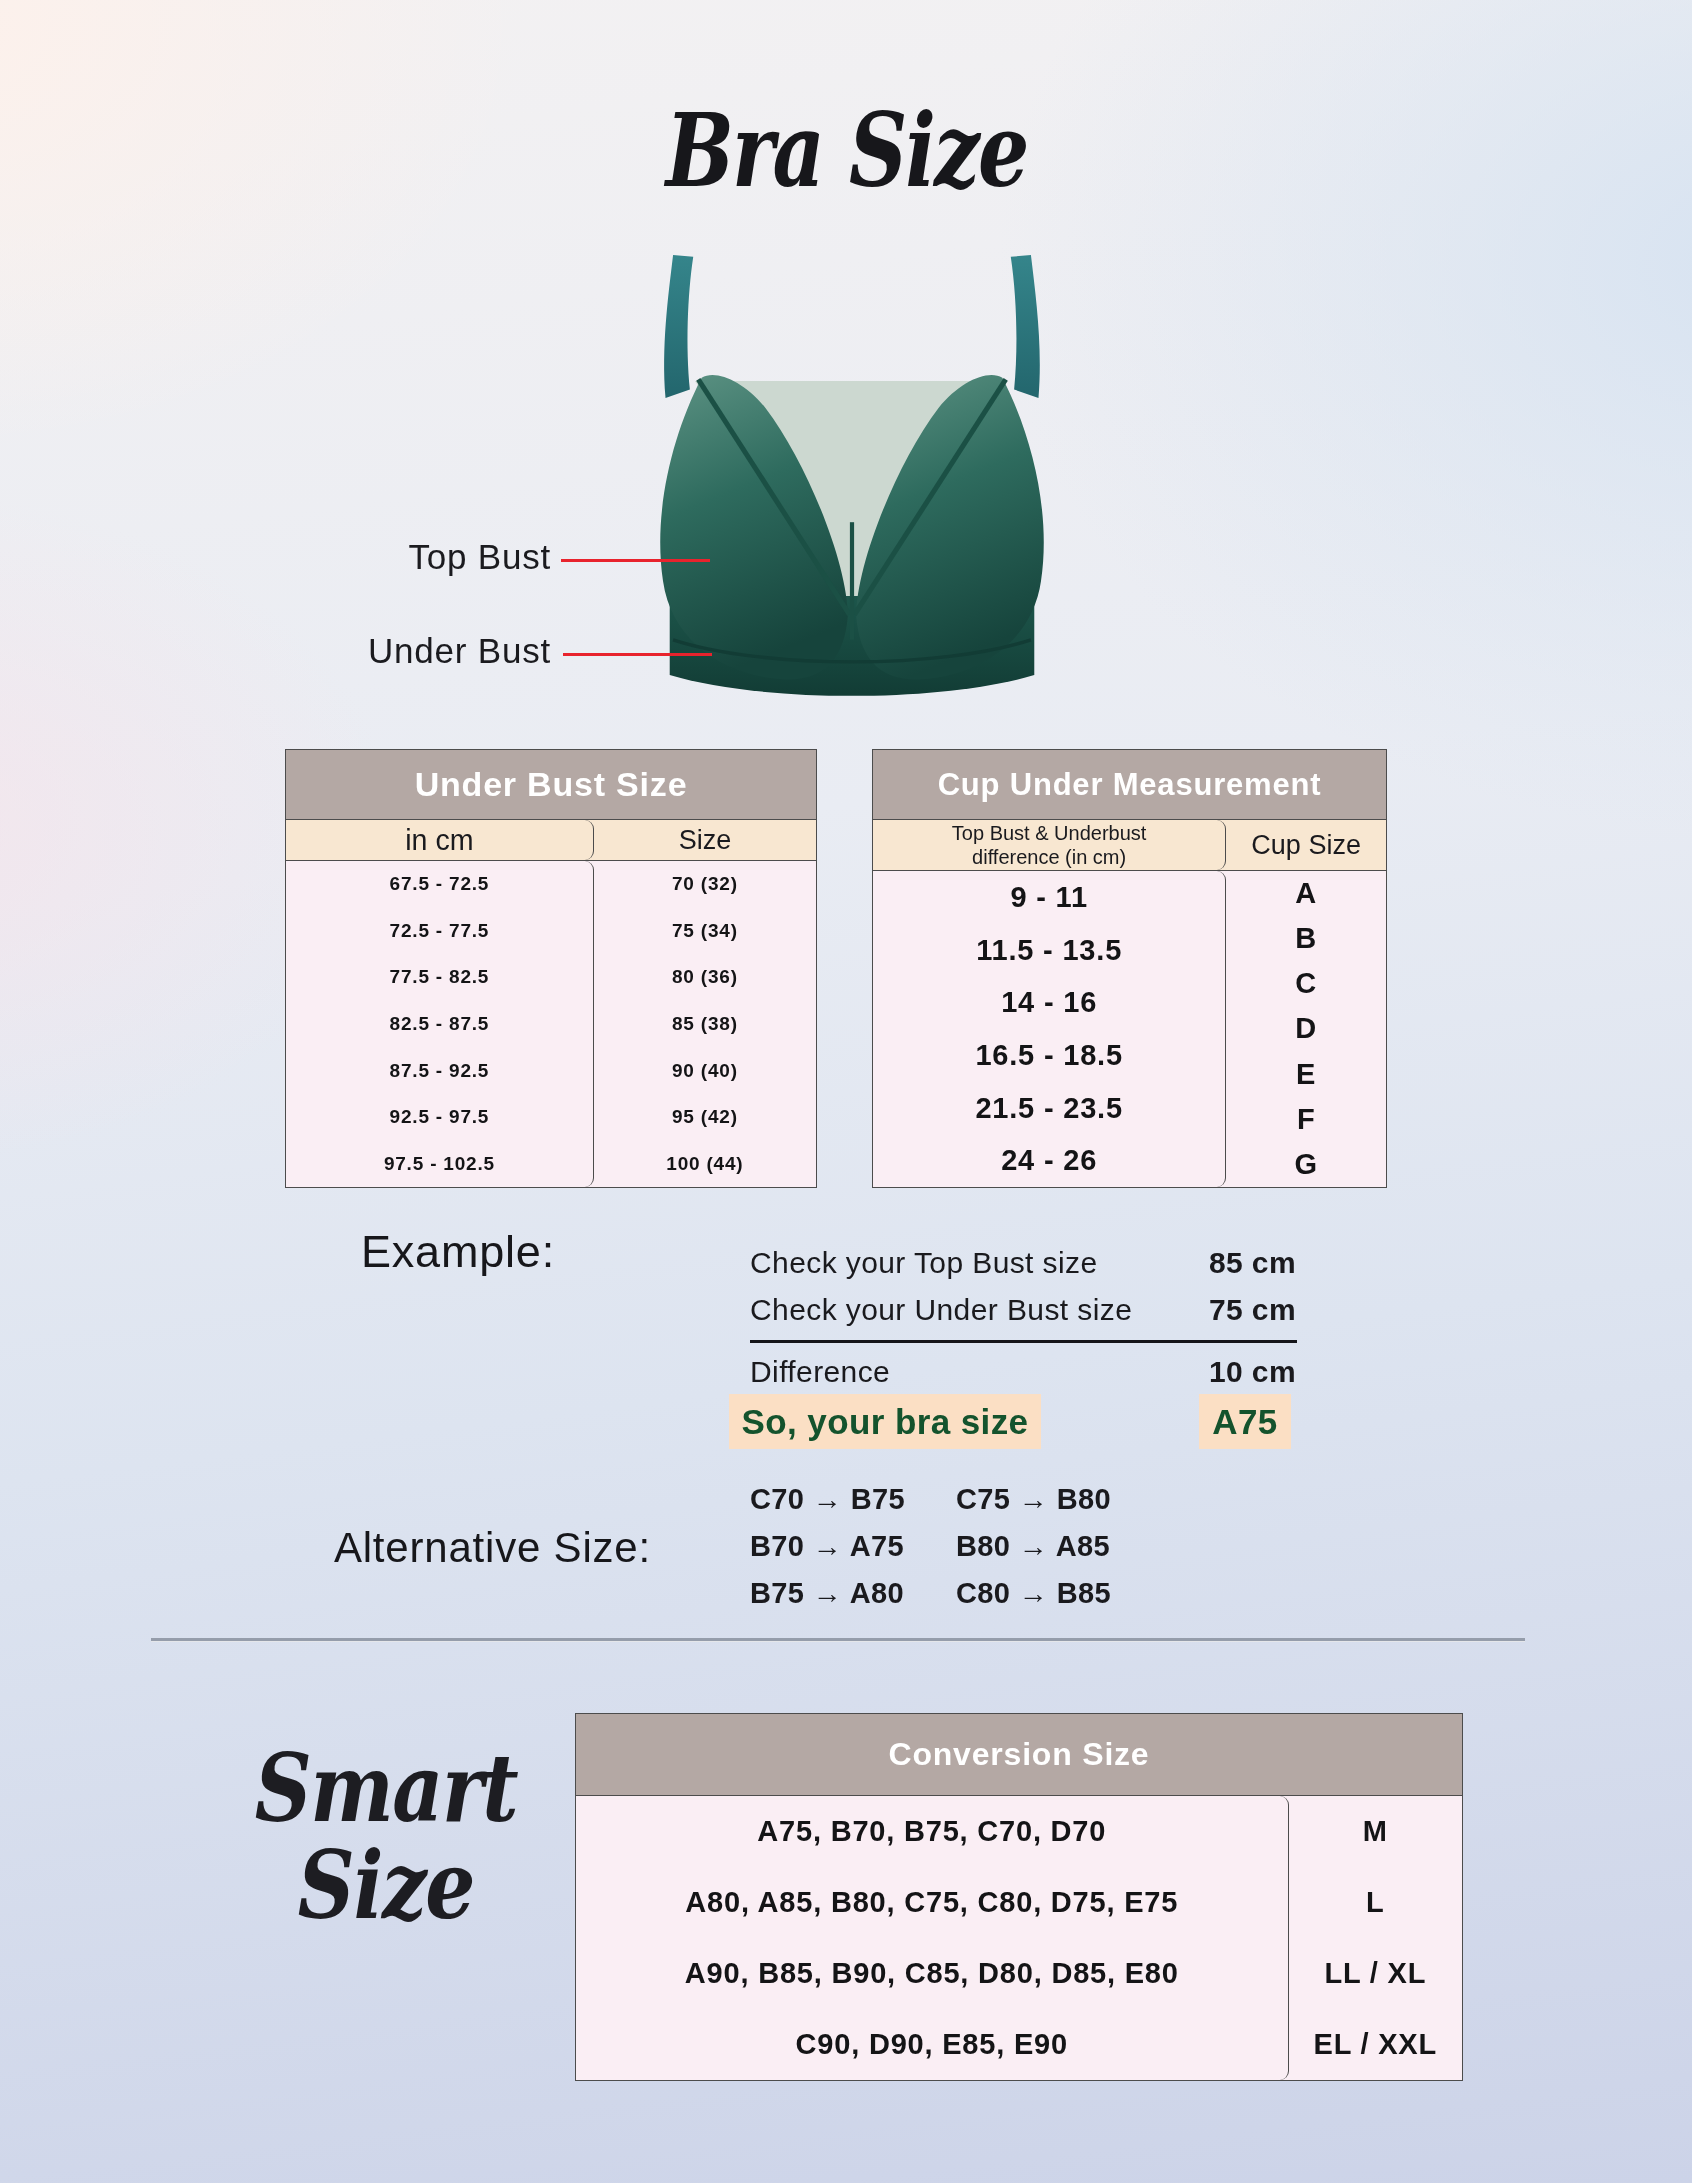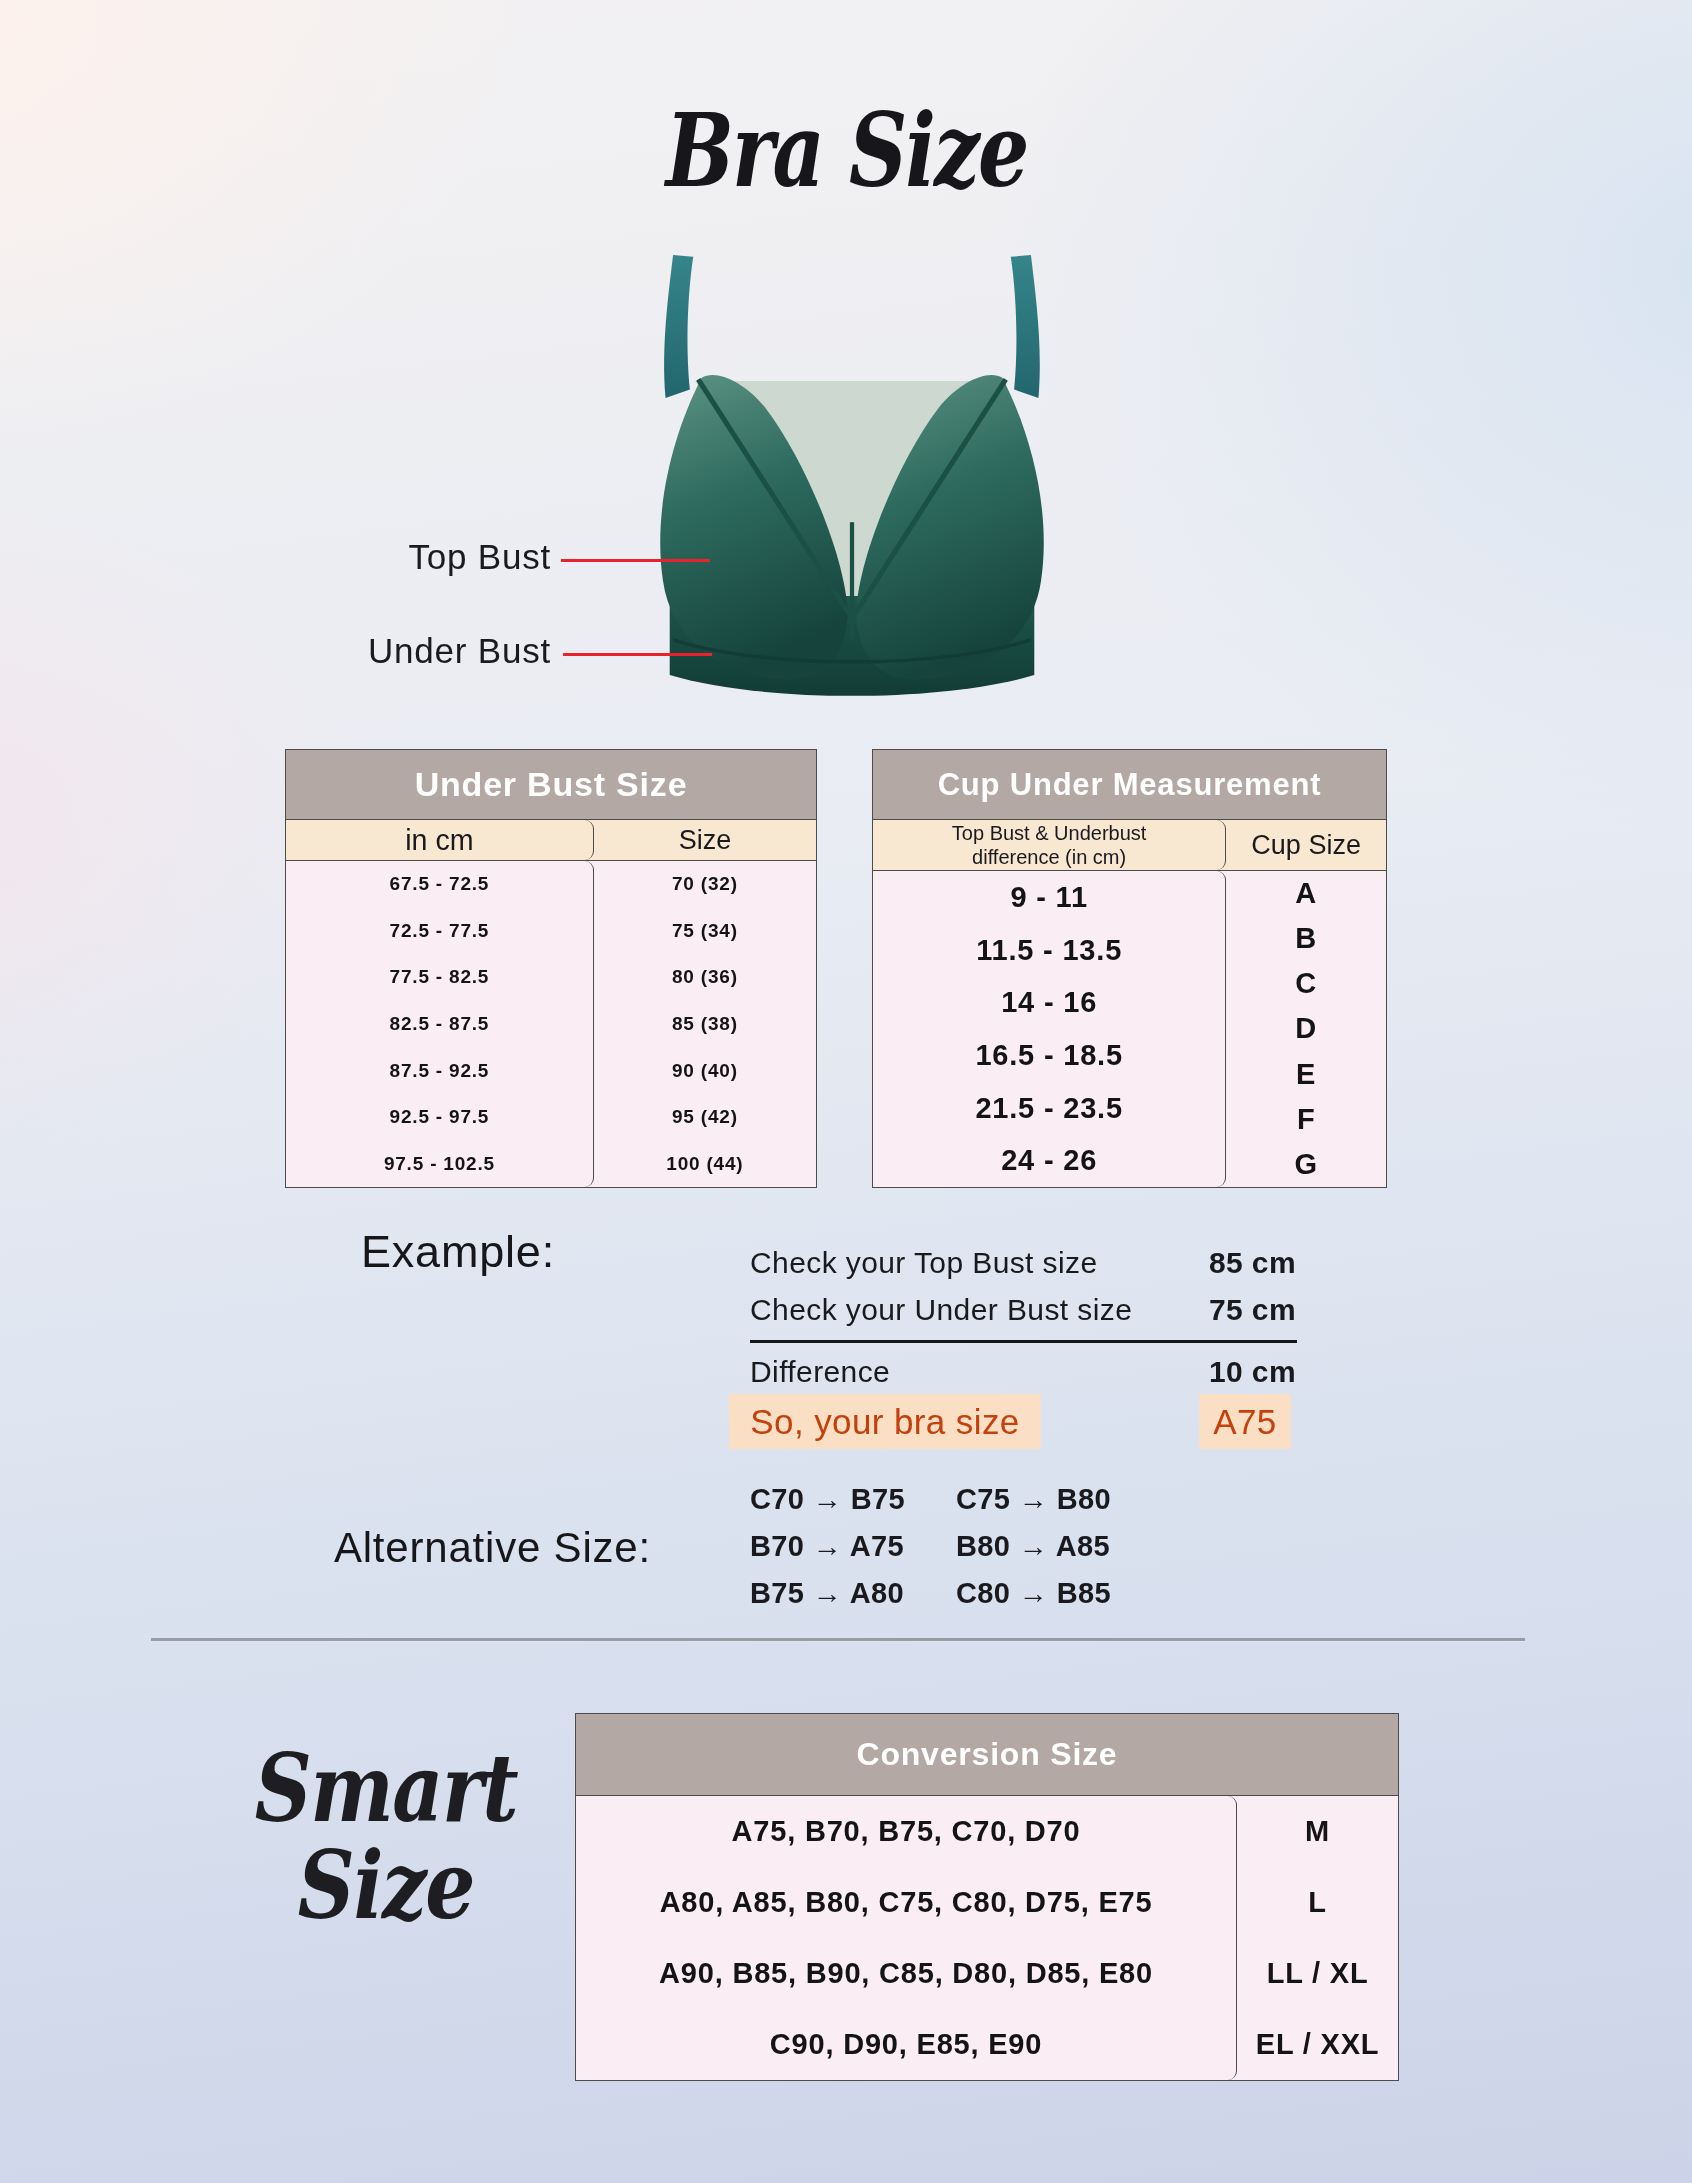--- a/index.html
+++ b/index.html
@@ -53,35 +53,35 @@
   .tbl1 .sub1{ font-size:28.6px; } .tbl1 .sub2{ font-size:27px; }
 
   .tbl2{ left:872px; top:749px; width:515px; height:439px; }
   .tbl2 .tbl-head{ height:69px; font-size:31px; }
   .tbl2 .tbl-sub{ height:50px; }
   .tbl2 .w1{ width:68.8%; } .tbl2 .w2{ width:31.2%; }
   .tbl2 .sub1{ font-size:20px; line-height:1.2; text-align:center; flex-direction:column; }
   .tbl2 .sub2{ font-size:27px; }
   .tbl2 .cell{ font-size:29px; }
 
-  .tbl3{ left:575px; top:1713px; width:824px; height:368px; }
+  .tbl3{ left:575px; top:1713px; width:888px; height:368px; }
   .tbl3 .tbl-head{ height:81px; font-size:32px; }
   .tbl3 .w1{ width:80.4%; } .tbl3 .w2{ width:19.6%; }
   .tbl3 .cell{ font-size:29px; }
 
   
   .ex-label{ position:absolute; left:361px; top:1226px; width:292px; 
              font-size:45px; color:#17171b; letter-spacing:0.8px; }
   .ex-row{ position:absolute; left:750px; width:546px; display:flex;
            justify-content:space-between; font-size:30px; letter-spacing:0.4px; }
   .ex-row .val{ font-weight:bold; }
   .ex-rule{ position:absolute; left:750px; top:1340px; width:547px; height:3.4px; background:#15151a; }
   .hl{ position:absolute; top:1394px; height:55px; background:#fbdfc4;
        display:flex; align-items:center; justify-content:center;
-       color:#c2410c; font-weight:normal; font-size:35px; letter-spacing:0.4px; }
+       color:#14532d; font-weight:bold; font-size:35px; letter-spacing:0.4px; }
   .hl-label{ left:729px; width:312px; }
   .hl-value{ left:1199px; width:92px; }
 
   
   .alt-label{ position:absolute; left:277px; top:1476px; width:374px; text-align:right;
               font-size:42px; color:#17171b; letter-spacing:0.8px;margin-top:48px; }
   .alt-col{ position:absolute; top:1476px; }
   .alt-col .item{ height:47px; display:flex; align-items:center;
                   font-weight:bold; font-size:29px; letter-spacing:0.4px; }
   .alt-c1{ left:750px; } .alt-c2{ left:956px; }

